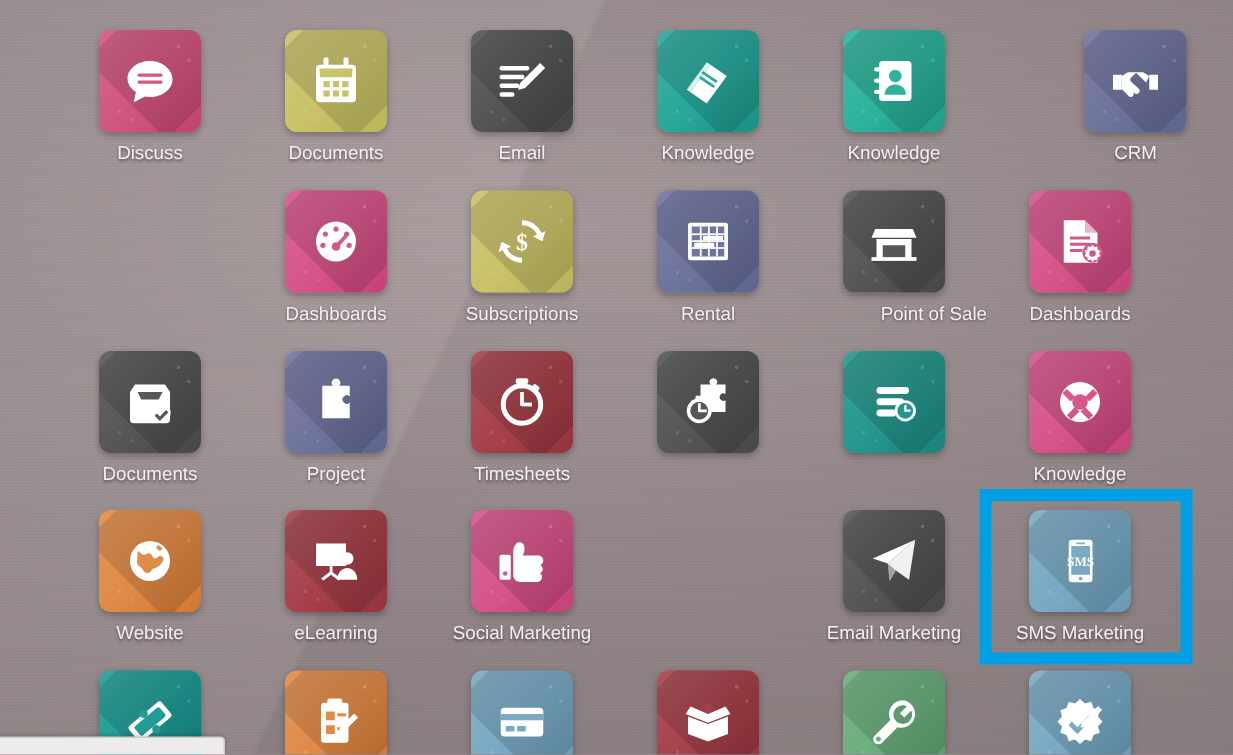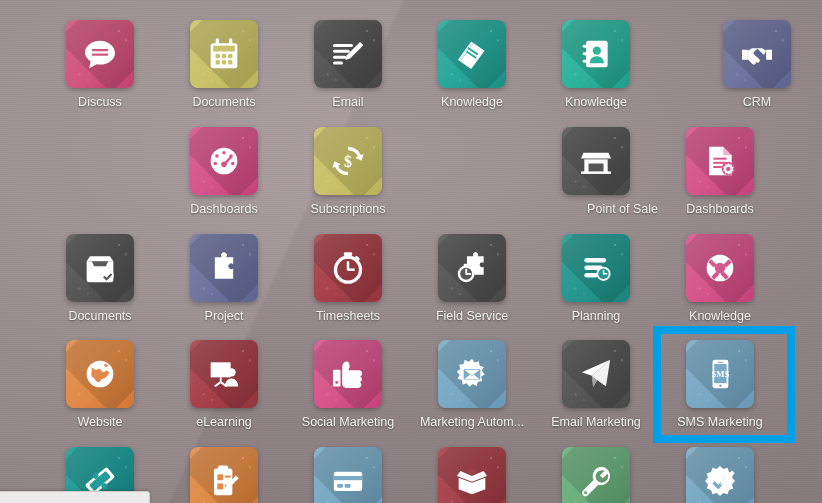--- a/index.html
+++ b/index.html
@@ -229,20 +229,43 @@
           <svg width="40" height="40" viewBox="0 0 48 48" fill="#ffffff">
             <path d="M24 7c7 0 13 4.2 15.5 10.2l3.2-1.6-2.4 8.2-7.6-3.8 3.2-1.6C33.8 13.6 29.3 11 24 11z"></path>
             <path d="M24 41c-7 0-13-4.2-15.5-10.2L5.3 32.4l2.4-8.2 7.6 3.8-3.2 1.6C14.2 34.4 18.7 37 24 37z"></path>
             <circle cx="24" cy="24" r="10" fill="none" stroke="#ffffff" stroke-width="0"></circle>
             <text x="24" y="31" font-size="19" font-family="Liberation Serif, serif" font-weight="bold" text-anchor="middle" fill="#ffffff">$</text>
           </svg>
         </div>
       </div>
       <div class="label">Subscriptions</div>
     </div>
+    <div class="app" style="left: 410px; top: 127px;">
+      <div class="tile" style="background: linear-gradient(135deg, rgb(111, 116, 159) 0%, rgb(111, 116, 159) 55%, rgb(93, 99, 144) 100%);">
+        <div class="glyph">
+          <svg width="40" height="40" viewBox="0 0 48 48" fill="#ffffff">
+            <rect x="8" y="9" width="32" height="30" rx="2"></rect>
+            <g fill="#6f749f">
+              <rect x="11" y="12" width="26" height="24"></rect>
+            </g>
+            <g fill="#ffffff">
+              <rect x="11" y="17.5" width="26" height="1.4"></rect>
+              <rect x="11" y="23" width="26" height="1.4"></rect>
+              <rect x="11" y="28.5" width="26" height="1.4"></rect>
+              <rect x="17.5" y="12" width="1.4" height="24"></rect>
+              <rect x="24" y="12" width="1.4" height="24"></rect>
+              <rect x="30.5" y="12" width="1.4" height="24"></rect>
+              <rect x="20" y="19.5" width="16" height="3.6"></rect>
+              <rect x="13" y="25" width="16" height="3.6"></rect>
+            </g>
+          </svg>
+        </div>
+      </div>
+      <div class="label">Rental</div>
+    </div>
     <div class="app" style="left: 534px; top: 127px; text-align: right;">
       <div class="tile" style="background: linear-gradient(135deg, rgb(86, 86, 86) 0%, rgb(86, 86, 86) 55%, rgb(71, 71, 71) 100%);">
         <div class="glyph">
           <svg width="40" height="40" viewBox="0 0 48 48" fill="#ffffff">
             <path d="M9 14h30l3 7H6z"></path>
             <rect x="10" y="22" width="28" height="16"></rect>
             <rect x="15" y="27" width="18" height="11" fill="#565656"></rect>
             <rect x="6" y="36.5" width="36" height="3"></rect>
           </svg>
         </div>
@@ -314,37 +337,35 @@
           <svg width="40" height="40" viewBox="0 0 48 48" fill="#ffffff">
             <path d="M18 10h8a3 3 0 1 1 4.6 0H38v7.6a3 3 0 1 0 0 5V32H18z"></path>
             <circle cx="17" cy="31" r="10"></circle>
             <circle cx="17" cy="31" r="7.2" fill="#565656"></circle>
             <rect x="16" y="25" width="2.2" height="7" fill="#ffffff"></rect>
             <rect x="17" y="30" width="6" height="2.2" fill="#ffffff"></rect>
             <rect x="14" y="19" width="7" height="3" rx="1"></rect>
           </svg>
         </div>
       </div>
-      <div class="label">Field Service</div>
     </div>
     <div class="app" style="left: 534px; top: 234px;">
       <div class="tile" style="background: linear-gradient(135deg, rgb(37, 151, 143) 0%, rgb(37, 151, 143) 55%, rgb(26, 131, 123) 100%);">
         <div class="glyph">
           <svg width="40" height="40" viewBox="0 0 48 48" fill="#ffffff">
             <rect x="10" y="12" width="26" height="5.5" rx="2.7"></rect>
             <rect x="10" y="21" width="22" height="5.5" rx="2.7"></rect>
             <rect x="10" y="30" width="16" height="5.5" rx="2.7"></rect>
             <circle cx="33" cy="31" r="8.5"></circle>
             <circle cx="33" cy="31" r="6.3" fill="#25978f"></circle>
             <rect x="32.2" y="26.5" width="1.8" height="5.2" fill="#ffffff"></rect>
             <rect x="32.8" y="30" width="4.5" height="1.8" fill="#ffffff"></rect>
           </svg>
         </div>
       </div>
-      <div class="label">Planning</div>
     </div>
     <div class="app" style="left: 658px; top: 234px;">
       <div class="tile" style="background: linear-gradient(135deg, rgb(214, 85, 138) 0%, rgb(214, 85, 138) 55%, rgb(194, 65, 122) 100%);">
         <div class="glyph">
           <svg width="40" height="40" viewBox="0 0 48 48" fill="#ffffff">
             <circle cx="24" cy="24" r="16"></circle>
             <circle cx="24" cy="24" r="6.2" fill="#d6558a"></circle>
             <g fill="#d6558a">
               <path d="M13.5 13.5l6.5 6.5-3.5 3.5-6.5-6.5z"></path>
               <path d="M34.5 13.5l-6.5 6.5 3.5 3.5 6.5-6.5z"></path>
@@ -389,33 +410,20 @@
         <div class="glyph">
           <svg width="40" height="40" viewBox="0 0 48 48" fill="#ffffff">
             <path d="M22 9c3 0 4 2.5 4 5.5 0 2.5-1.5 5-1.5 5H37c2.2 0 4 1.8 4 4 0 1.6-1 3-2.4 3.6 1.2.6 2 1.9 2 3.3 0 1.5-.9 2.8-2.2 3.4 1 .7 1.6 1.8 1.6 3 0 2.2-1.8 4-4 4H24c-5 0-7-2-7-6V17c0-4 2-8 5-8z"></path>
             <rect x="6" y="19" width="9" height="20" rx="1.5"></rect>
             <circle cx="10.5" cy="34" r="1.8" fill="#d6558a"></circle>
           </svg>
         </div>
       </div>
       <div class="label">Social Marketing</div>
     </div>
-    <div class="app" style="left: 410px; top: 340px;">
-      <div class="tile" style="background: linear-gradient(135deg, rgb(121, 169, 196) 0%, rgb(121, 169, 196) 55%, rgb(104, 152, 180) 100%);">
-        <div class="glyph">
-          <svg width="40" height="40" viewBox="0 0 48 48" fill="#ffffff">
-            <path d="M24 6l3.2 4.2 5-1.4.9 5.2 5 1.5-2.4 4.7 3.4 4-4.2 3.2 1.4 5-5.2.9-1.5 5-4.7-2.4-4 3.4-3.2-4.2-5 1.4-.9-5.2-5-1.5 2.4-4.7-3.4-4 4.2-3.2-1.4-5 5.2-.9 1.5-5 4.7 2.4z"></path>
-            <rect x="14" y="18" width="20" height="13" rx="1.5" fill="#79a9c4"></rect>
-            <path d="M14.8 19l9.2 7 9.2-7z" fill="#ffffff"></path>
-            <path d="M14.8 30.2l6.7-5.4 2.5 2 2.5-2 6.7 5.4z" fill="#ffffff"></path>
-          </svg>
-        </div>
-      </div>
-      <div class="label">Marketing Autom...</div>
-    </div>
     <div class="app" style="left: 534px; top: 340px;">
       <div class="tile" style="background: linear-gradient(135deg, rgb(86, 86, 86) 0%, rgb(86, 86, 86) 55%, rgb(71, 71, 71) 100%);">
         <div class="glyph">
           <svg width="40" height="40" viewBox="0 0 48 48" fill="#ffffff">
             <path d="M41 7L7 22l12 4z"></path>
             <path d="M41 7L19 26l1.5 14 5-8.5L36 39z" opacity="0.92"></path>
             <path d="M19 26l1.5 14 5-8.5z" fill="#565656" opacity="0.5"></path>
           </svg>
         </div>
       </div>

